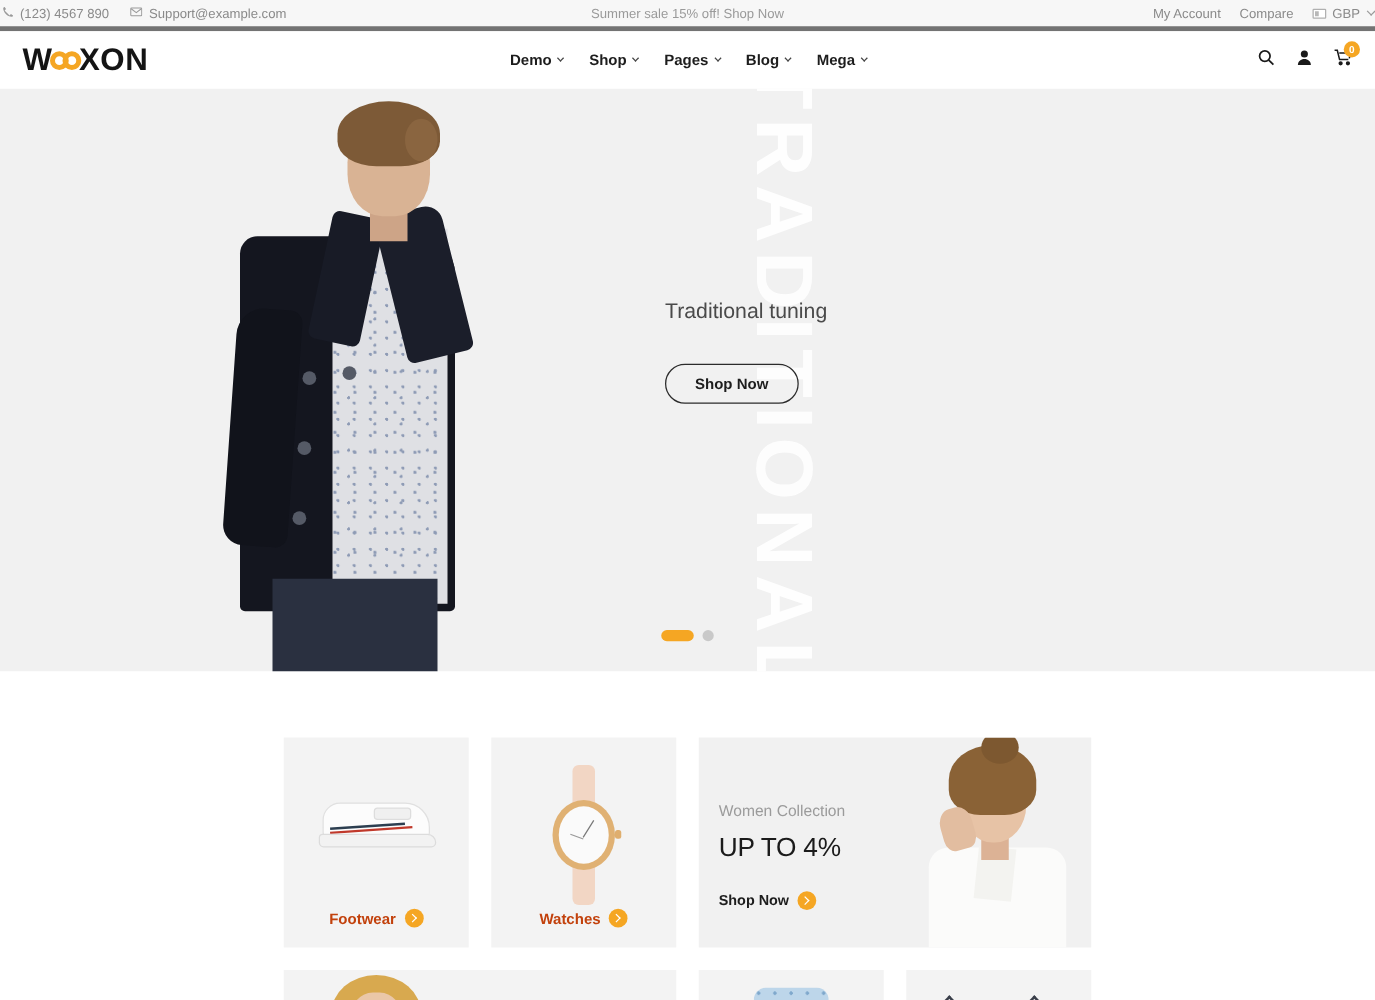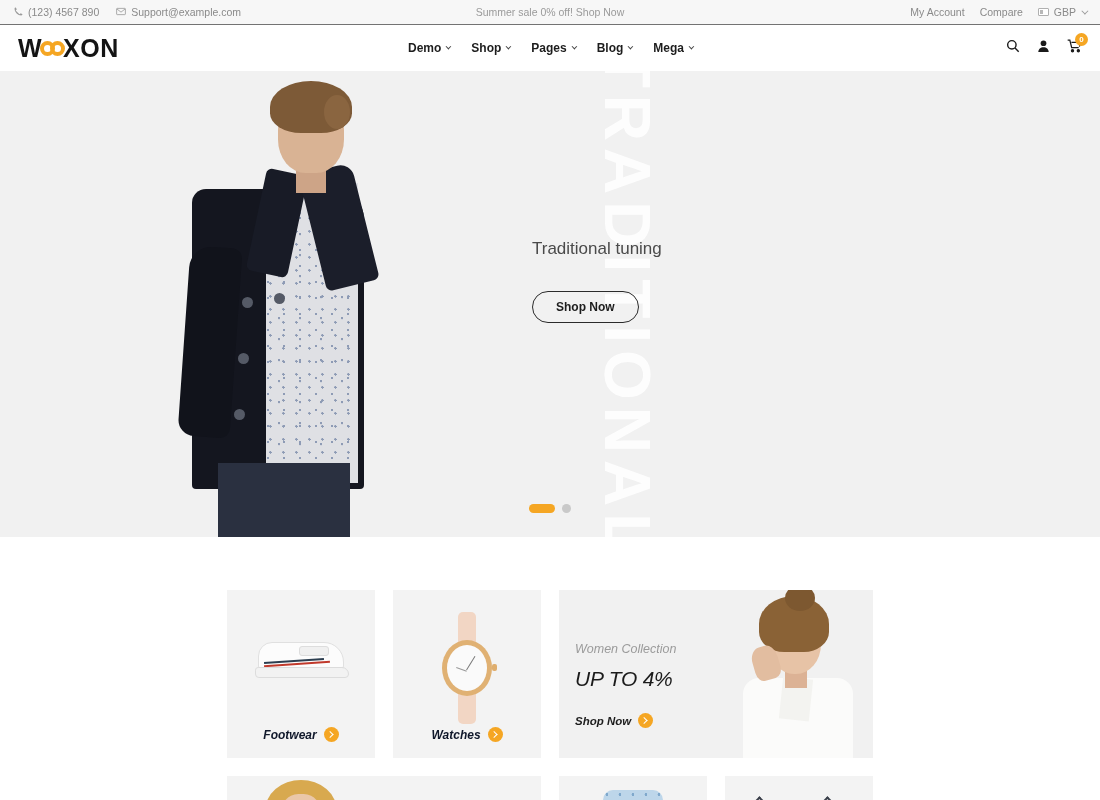--- a/index.html
+++ b/index.html
@@ -8,24 +8,24 @@
     font-family:"Liberation Sans", sans-serif;
     background:#ffffff;
     color:#222;
     -webkit-font-smoothing:antialiased;
   }
 
   
   .topbar{
     height:25px;
     background:#f7f7f7;
-    border-bottom:1px solid #737373;
+    border-bottom:4px solid #737373;
     display:flex;
     align-items:center;
-    padding:0 14px;
+    padding:0 2px;
     font-size:10.5px;
     color:#8a8a8a;
     position:relative;
   }
   .tb-left{ display:flex; align-items:center; gap:17px; }
   .tb-item{ display:flex; align-items:center; gap:5px; white-space:nowrap; }
   .tb-center{
     position:absolute; left:0; right:0; text-align:center;
     font-size:10.5px; color:#9a9a9a; pointer-events:none;
   }
@@ -175,26 +175,26 @@
   
   .section{ padding:53px 0 0 0; background:#fff; }
   .grid{
     width:646px; margin:0 auto;
     display:grid;
     grid-template-columns:148px 148px 314px;
     grid-auto-rows:168px;
     gap:18px;
   }
   .card{
-    background:#f3f3f3; position:relative; overflow:hidden; cursor:pointer;font-style:italic;
+    background:#f3f3f3; position:relative; overflow:hidden; cursor:pointer;
   }
   .card-label{
     position:absolute; left:0; right:0; bottom:16px;
     display:flex; justify-content:center; align-items:center; gap:7px;
-    font-size:12px; font-weight:bold; color:#0f172a;
+    font-size:12px; font-weight:bold; color:#c2410c;
   }
   .arrow-circle{
     width:15px;height:15px;border-radius:50%;background:#f5a623;
     display:inline-flex;align-items:center;justify-content:center;
   }
   .arrow-circle::after{
     content:"";width:4px;height:4px;
     border-right:1.4px solid #fff;border-top:1.4px solid #fff;
     transform:rotate(45deg) translate(-1px,1px);
   }
@@ -258,21 +258,21 @@
         <svg width="10" height="9" viewBox="0 0 16 12" fill="none" stroke="#9a9a9a" stroke-width="1.3">
             <rect x="1" y="1" width="14" height="10" rx="1"></rect>
             <path d="M1.5 2l6.5 5 6.5-5"></path>
           </svg>
       </span>
       <span>Support@example.com</span>
     </div>
   </div>
 
   <div class="tb-center">
-    <span>Summer sale 0% off! Shop Now</span>
+    <span>Summer sale 15% off! Shop Now</span>
   </div>
 
   <div class="tb-right">
     <a class="tb-link" href="#">My Account</a>
     <a class="tb-link" href="#">Compare</a>
     <div class="tb-item">
       <span class="flagbox"></span>
       <span>GBP</span>
       <span class="chev"></span>
     </div>

